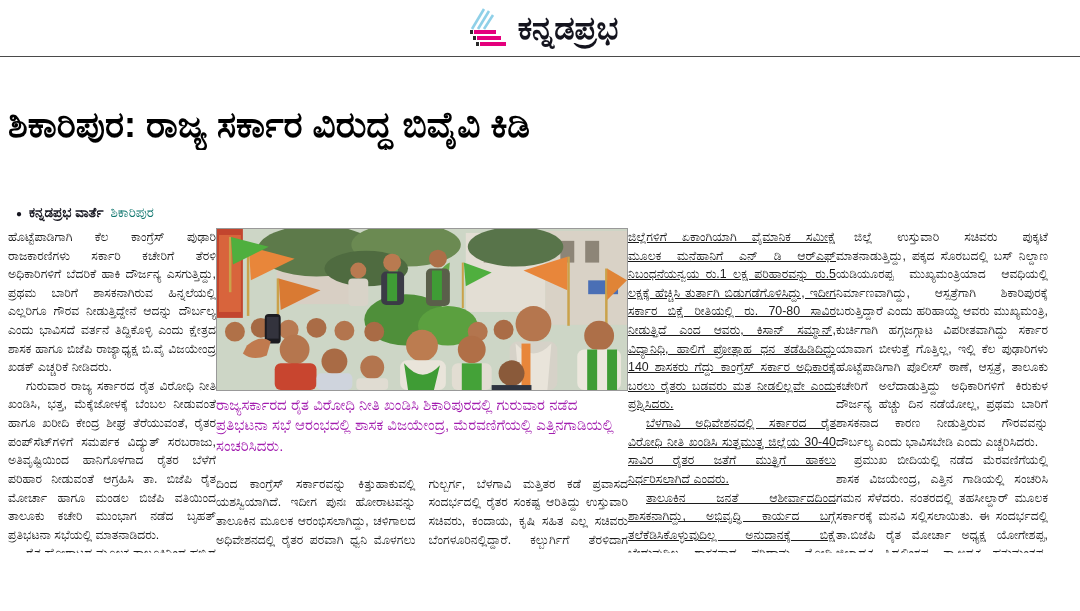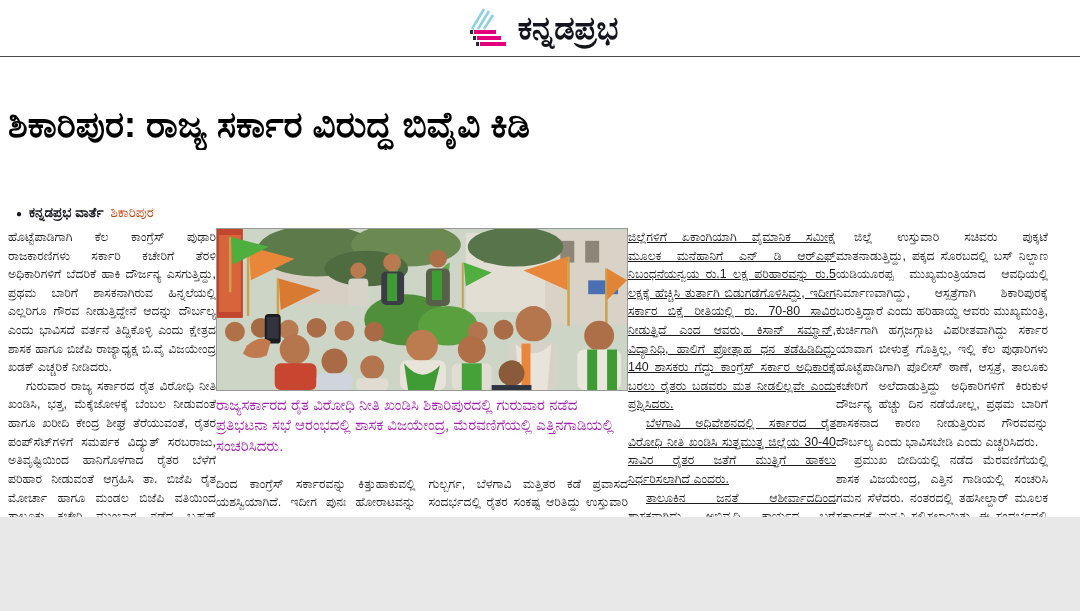--- a/index.html
+++ b/index.html
@@ -1,30 +1,30 @@
 <!DOCTYPE html>
 <html><head>
 <meta charset="utf-8">
 <style>
   * { margin:0; padding:0; box-sizing:border-box; }
   html,body { background:#e8e8e8; }
   body { font-family:"Liberation Sans","DejaVu Sans",sans-serif; }
-  .page{ position:relative; width:1080px; height:517px; background:#ffffff; margin:0 auto; overflow:hidden; color:#111; }
+  .page{ position:relative; width:1080px; height:611px; background:#ffffff; margin:0 auto; overflow:hidden; color:#111; }
 
   
   .masthead{ position:absolute; top:0; left:0; right:0; height:57px; display:flex; align-items:center; justify-content:center; gap:10px; border-bottom:1.5px solid #4a4a4a; background:#fff; }
   .masthead .logo-text{ font-size:32px; font-weight:bold; color:#14141e; letter-spacing:0; }
 
   
   .headline{ position:absolute; top:64px; left:8px; width:1064px; font-size:36px; line-height:1.4; font-weight:bold; color:#000; white-space:nowrap; overflow:hidden;margin-top:36px; }
   .subheadline{ position:absolute; top:153px; left:8px; width:1068px; font-size:24px; font-weight:bold; color:#000; white-space:nowrap; overflow:hidden; }
   .byline{ position:absolute; top:205px; left:16px; font-size:13.5px; color:#14141e; display:flex; align-items:center; gap:7px; }
   .byline .bullet{ font-size:10px; }
   .byline .agency{ font-weight:bold; }
-  .byline .place{ font-weight:normal; color:#c2410c; }
+  .byline .place{ font-weight:normal; color:#0f766e; }
 
   
   .body-grid{ position:absolute; top:228px; left:8px; width:1066px; height:325px; display:flex; overflow:hidden; }
   .news-col{ font-size:12.4px; line-height:1.5; text-align:justify; color:#1c1c1c; overflow:hidden; }
   .news-col p{ margin:0; }
   .news-col p.indent{ text-indent:18px; }
   .col-1{ width:208px; flex:none; }
   .col-mid{ width:412px; flex:none; }
   .col-4{ width:208px; flex:none;text-decoration:underline; }
   .col-5{ width:212px; flex:none; }

